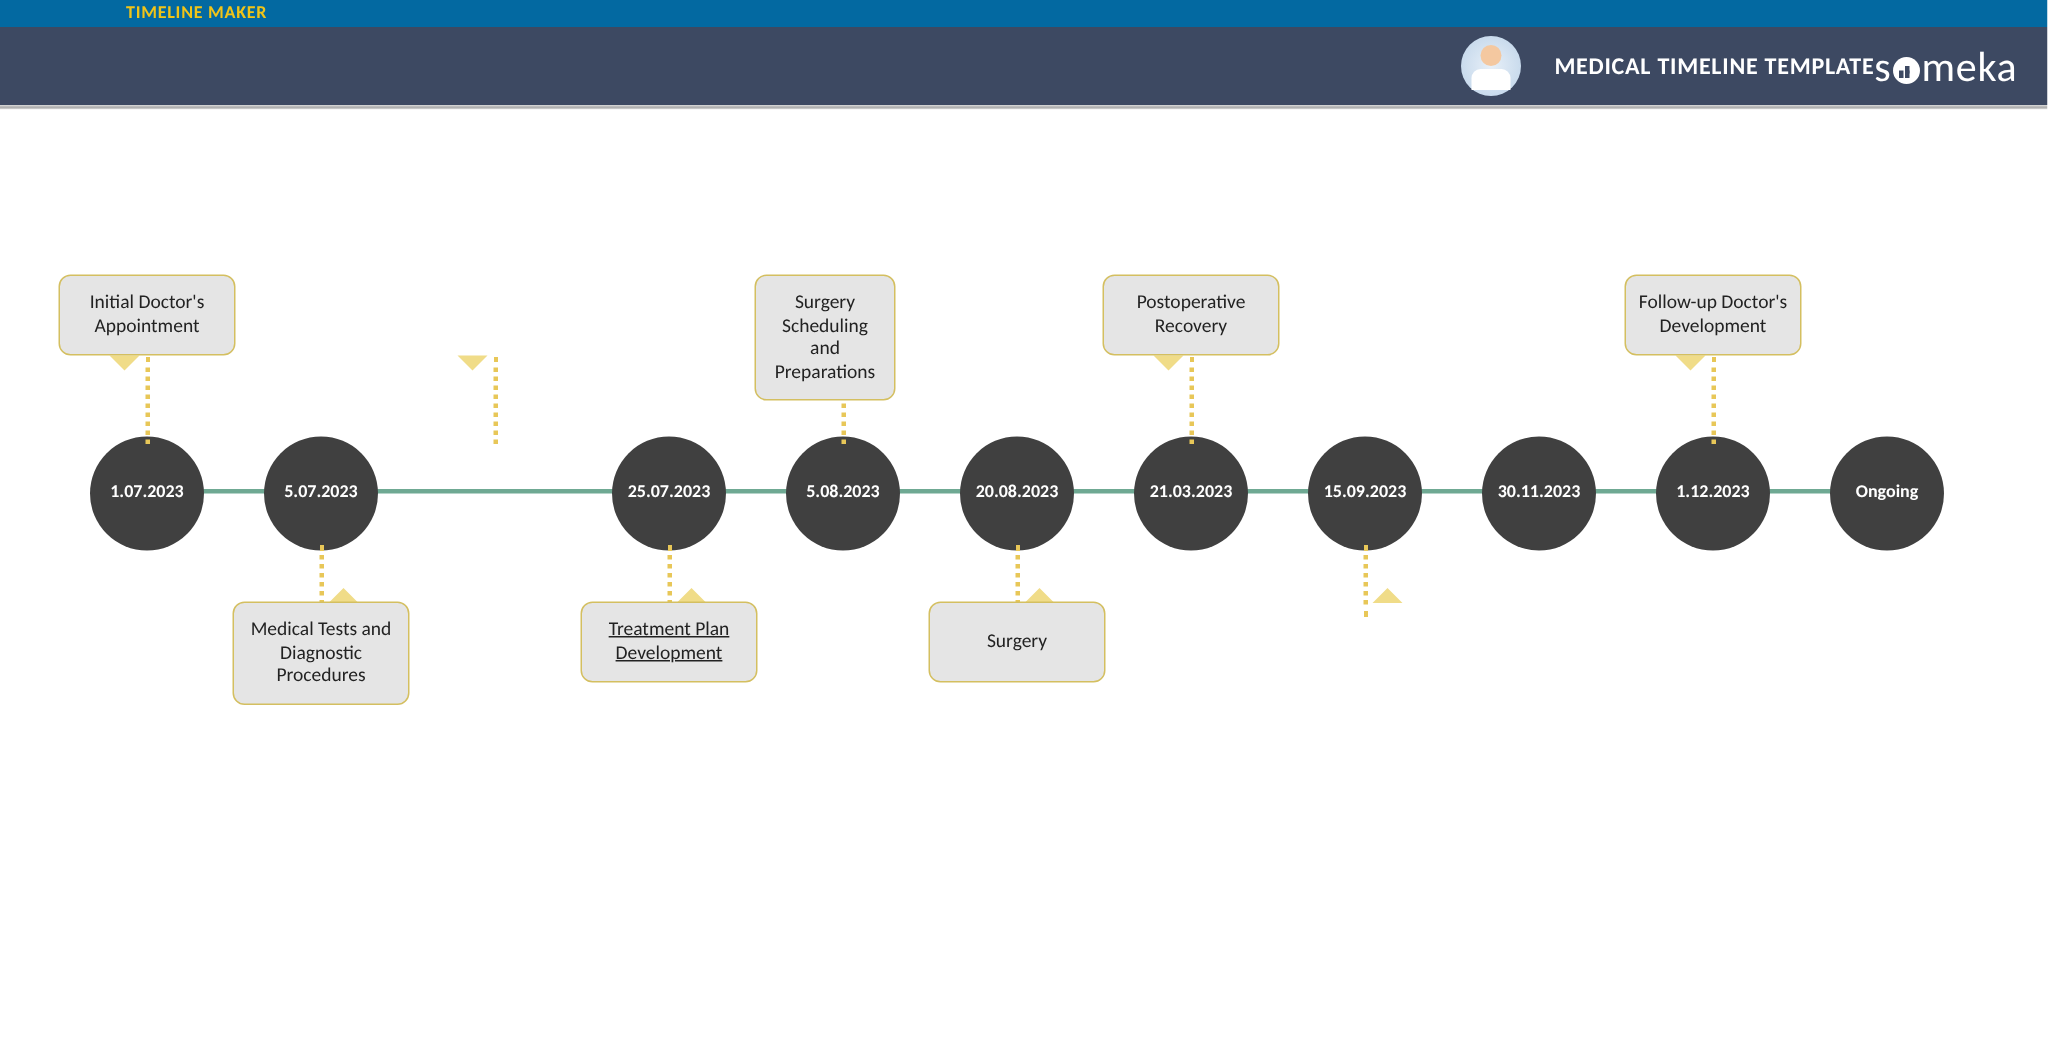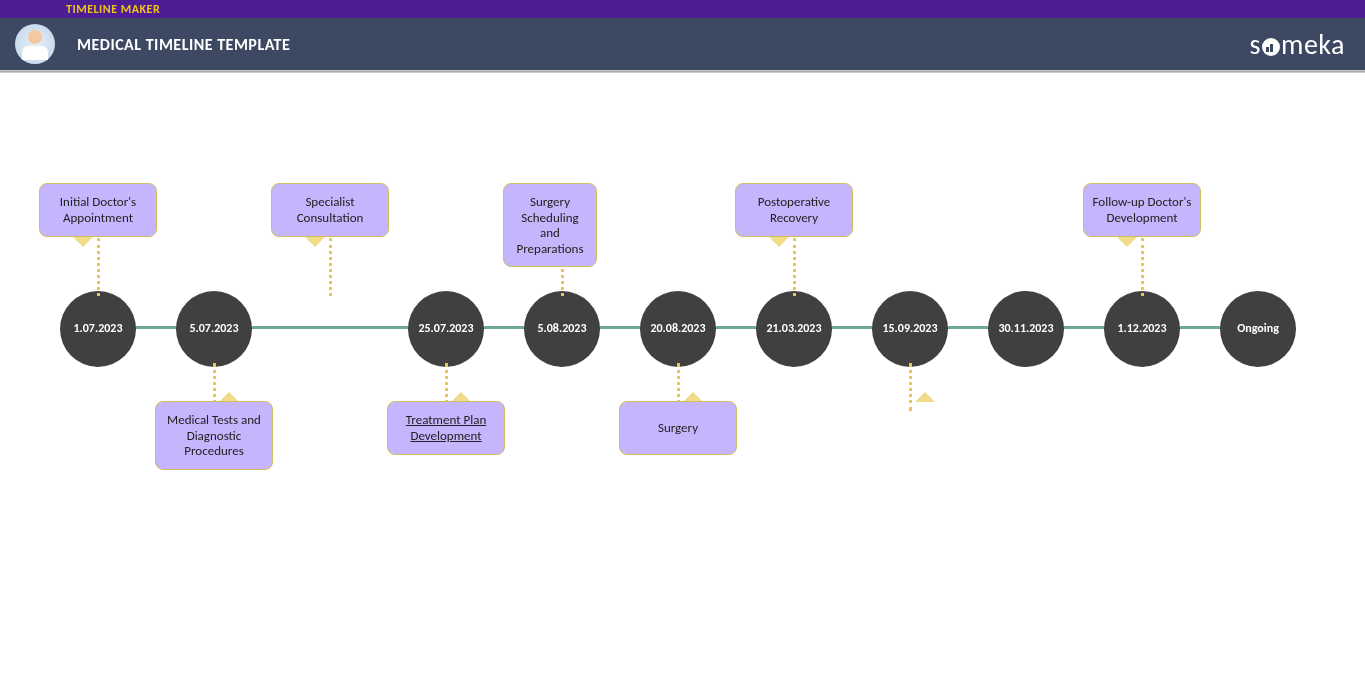--- a/index.html
+++ b/index.html
@@ -5,37 +5,37 @@
   * { margin: 0; padding: 0; box-sizing: border-box; }
   body {
     width: 1365px;
     height: 700px;
     font-family: Calibri, Arial, sans-serif;
     background: #fff;
     overflow: hidden;
   }
   .topbar {
     width: 100%;
-    background: #4c1d95;
-    display: flex;
-    padding: 2px 6px;
+    background: #0369a1;
+    display: flex;
+    padding: 2px 24px;
   }
   .maker-label {
     color: #f0c419;
     font-size: 12px;
     font-weight: bold;
     letter-spacing: 0.5px;
     margin-left: 60px;
   }
   .titlebar {
     width: 100%;
     background: #3d4962;
     display: flex;
     align-items: center;
-    justify-content: space-between;
+    justify-content: flex-end;
     padding: 6px 20px 6px 10px;
   }
   .title-left {
     display: flex;
     align-items: center;
     gap: 12px;
   }
   .doc-icon {
     width: 40px;
     height: 40px;
@@ -136,21 +136,21 @@
     color: #fff;
     font-size: 12px;
     font-weight: bold;
     line-height: 1.1;
     padding: 4px;
   }
 
   .callout {
     position: absolute;
     width: 118px;
-    background: #c4b5fd;
+    background: #e5e5e5;
     border: 1px solid #d4bf60;
     border-radius: 8px;
     padding: 10px 6px;
     text-align: center;
     font-size: 13px;
     color: #222;
     line-height: 1.2;
     display: flex;
     align-items: center;
     justify-content: center;
@@ -212,23 +212,20 @@
     <div class="node" style="left: 176px;">
       <span>5.07.2023</span>
     </div>
     <div class="pointer-up" style="left: 219px; top: 319px;"></div>
     <div class="connector" style="left: 213px; top: 290px; height: 48px;"></div>
     <div class="callout" style="left: 155px; top: 328px; width: 118px;">
       <span>Medical Tests and Diagnostic Procedures</span>
     </div>
     <div class="pointer-down" style="left: 305px; top: 164px;"></div>
     <div class="connector" style="left: 329px; top: 165px; height: 58px;"></div>
-    <div class="callout" style="left: 271px; top: 110px; width: 118px;">
-      <span>Specialist Consultation</span>
-    </div>
     <div class="node" style="left: 408px;">
       <span>25.07.2023</span>
     </div>
     <div class="pointer-up" style="left: 451px; top: 319px;"></div>
     <div class="connector" style="left: 445px; top: 290px; height: 48px;"></div>
     <div class="callout" style="left: 387px; top: 328px; width: 118px; text-decoration: underline;">
       <span>Treatment Plan Development</span>
     </div>
     <div class="node" style="left: 524px;">
       <span>5.08.2023</span>

